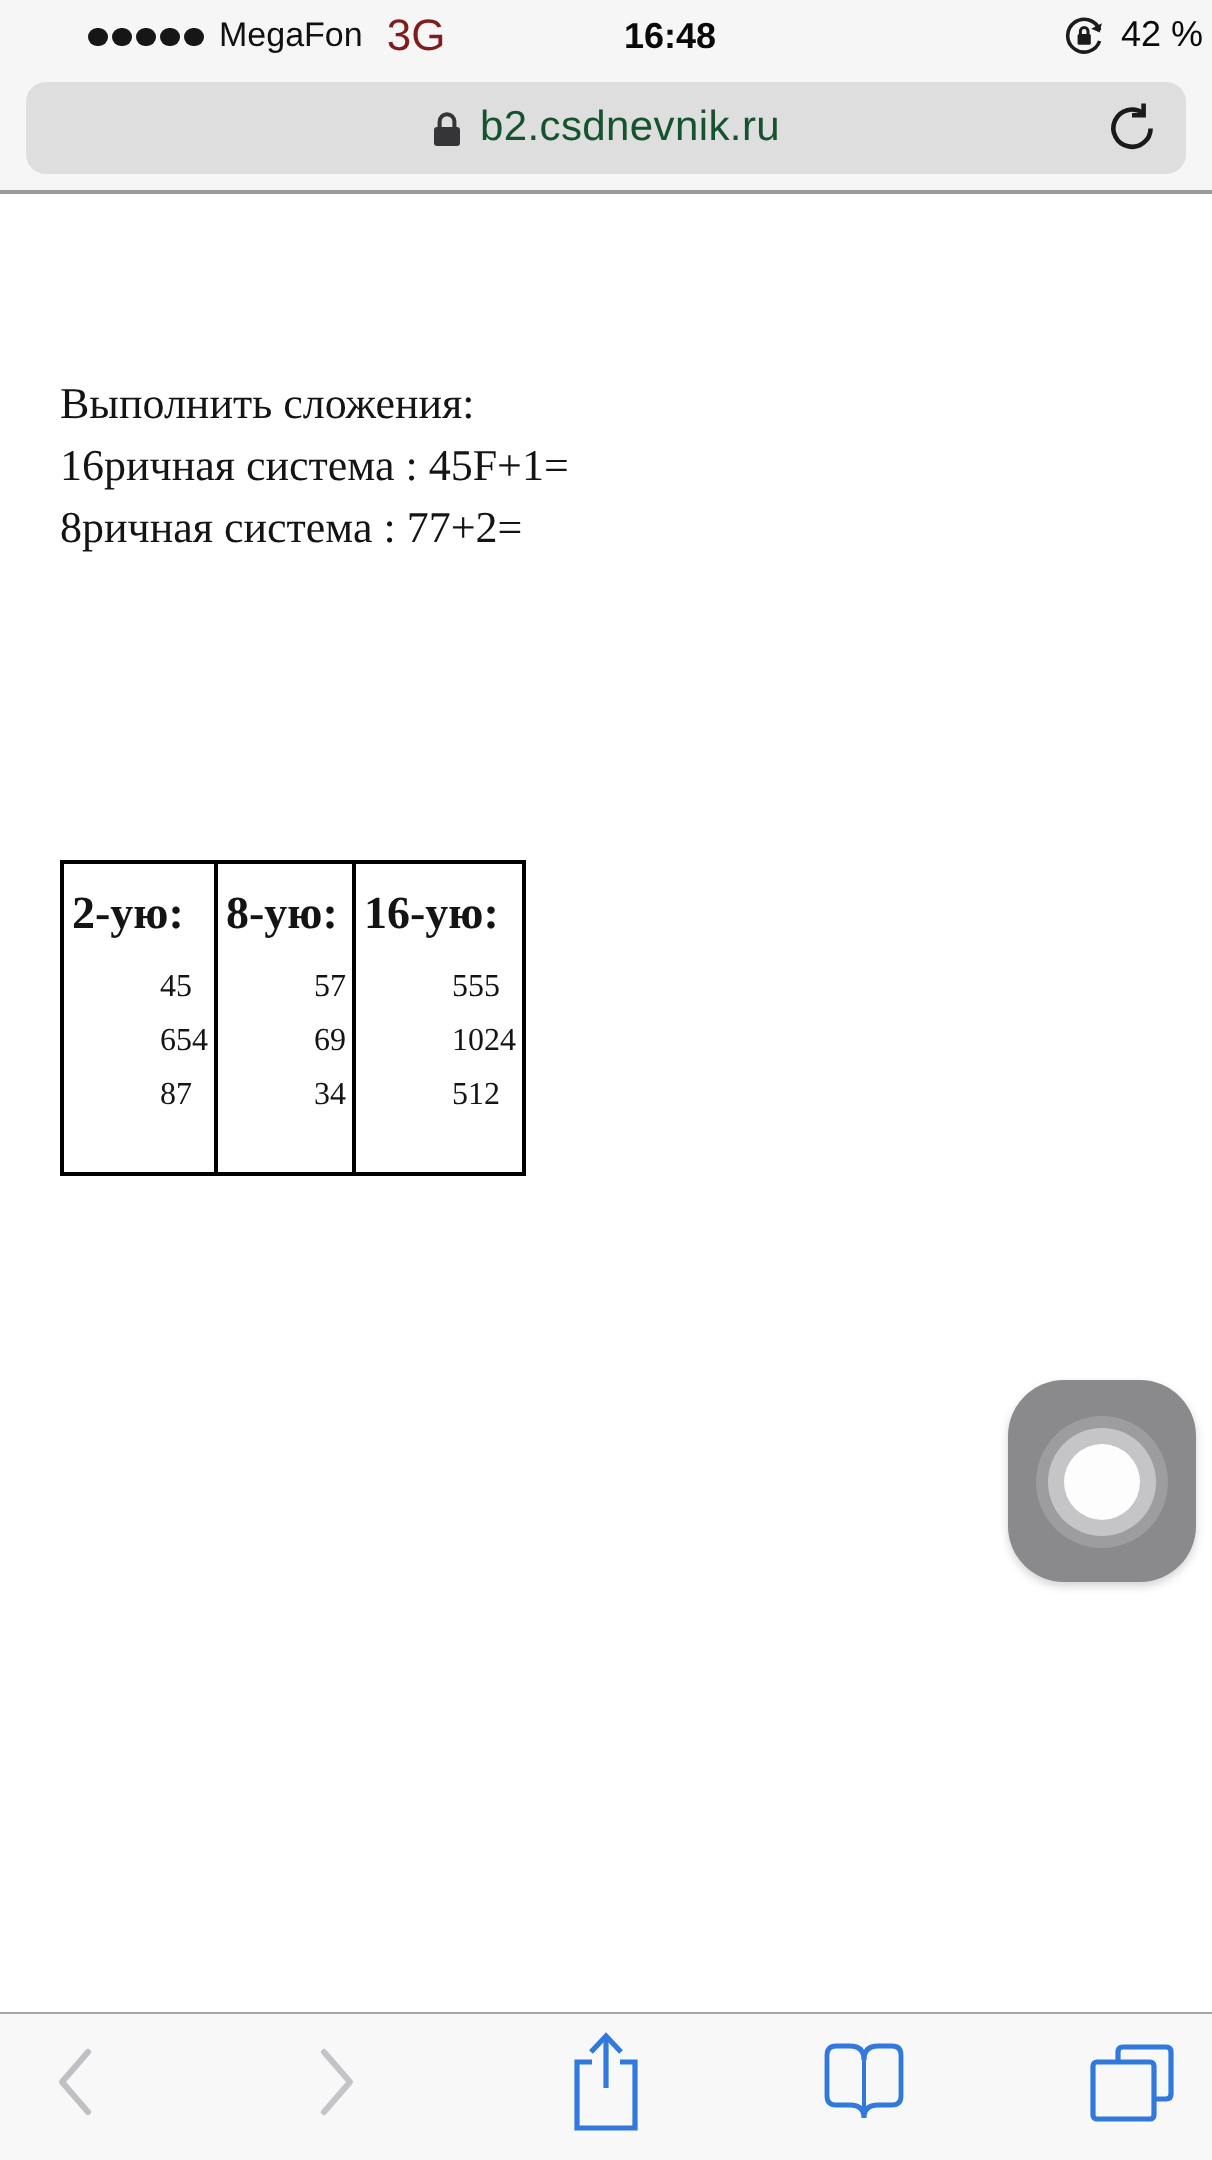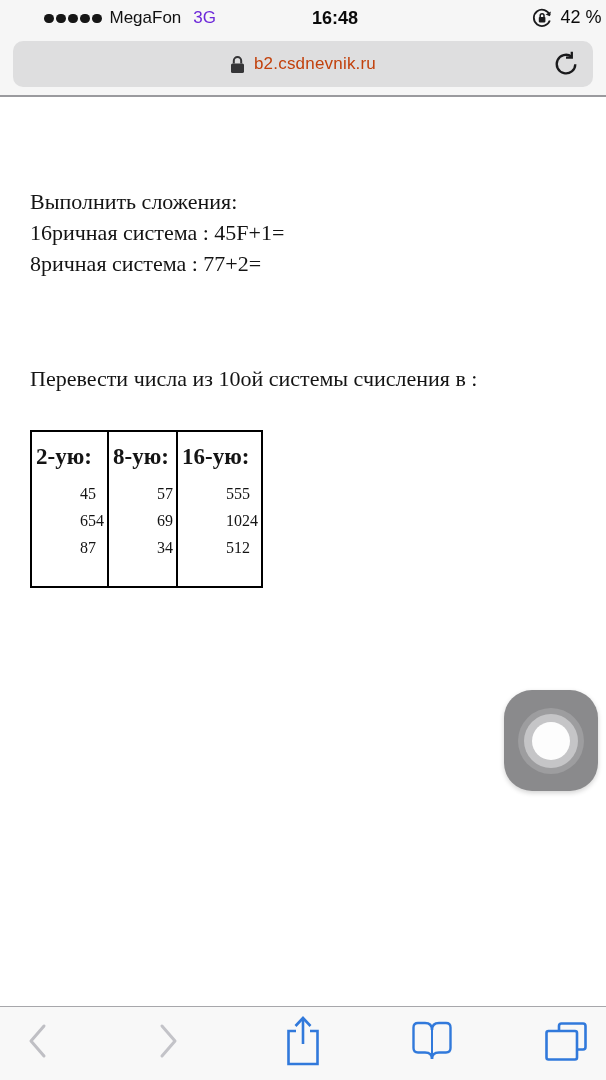--- a/index.html
+++ b/index.html
@@ -15,38 +15,38 @@
   }
   .status-bar{
     position:absolute;top:0;left:0;width:606px;height:35px;
     display:flex;align-items:center;padding:0 12px;box-sizing:border-box;
     color:#0c0c0c;
     margin-left:32px;
   }
   .signal-dots{display:flex;gap:2.5px;margin-right:8px;margin-top:2px;}
   .signal-dots .dot{width:9.5px;height:9.5px;border-radius:50%;background:#161616;}
   .carrier{font-size:17px;margin-right:12px;color:#111;}
-  .network{font-size:17px;color:#6d28d9;}
+  .network{font-size:22px;color:#7f1d1d;}
   .time{
     position:absolute;left:0;top:0;width:606px;height:35px;line-height:37px;
     text-align:center;font-size:18px;font-weight:bold;color:#0a0a0a;pointer-events:none;
   }
   .status-right{position:absolute;right:0;top:0;height:35px;display:flex;align-items:center;gap:7px;text-align:center;}
   .battery-pct{font-size:18px;color:#0a0a0a;}
   .battery{position:relative;width:26px;height:13px;border:1.5px solid #3c3c3e;border-radius:3px;background:#fff;box-sizing:border-box;}
   .battery .fill{position:absolute;left:1px;top:1px;bottom:1px;width:42%;background:#111;border-radius:1px;}
   .battery-tip{width:2.5px;height:5px;background:#3c3c3e;border-radius:0 2px 2px 0;margin-left:1px;}
   
   .url-field{
     position:absolute;left:13px;top:41px;width:580px;height:46px;
     background:#dededf;border-radius:10px;
     display:flex;align-items:center;justify-content:center;gap:9px;
     cursor:text;
   }
-  .url-text{font-size:17px;color:#c2410c;letter-spacing:0.2px;}
+  .url-text{font-size:21px;color:#14532d;letter-spacing:0.2px;}
   .reload-btn{position:absolute;right:10px;top:50%;transform:translateY(-50%);width:34px;height:34px;display:flex;align-items:center;justify-content:center;cursor:pointer;background:none;border:none;padding:0;}
   
   .content{position:absolute;top:99px;left:0;width:606px;height:907px;background:#fff;font-family:"Liberation Serif",serif;color:#141414;padding-left:23px;}
   .text-block{position:absolute;left:30px;top:87px;font-size:22px;line-height:31px;}
   .heading2{position:absolute;left:30px;top:267px;font-size:22px;}
   table.conv{
     position:absolute;left:30px;top:331px;border-collapse:collapse;
   }
   table.conv td{
     border:2px solid #000;vertical-align:top;
@@ -131,21 +131,20 @@
   </div>
 
   <div class="content">
 
     <div class="text-block">
       <div>Выполнить сложения:</div>
       <div>16ричная система : 45F+1=</div>
       <div>8ричная система : 77+2=</div>
     </div>
 
-    <div class="heading2">Перевести числа из 10ой системы счисления в :</div>
 
     <table class="conv">
       <tbody>
           <tr>
         <td class="c1">
           <div class="col-header">2-ую:</div>
           <div class="cell-val">45</div>
           <div class="cell-val">654</div>
           <div class="cell-val">87</div>
         </td>

